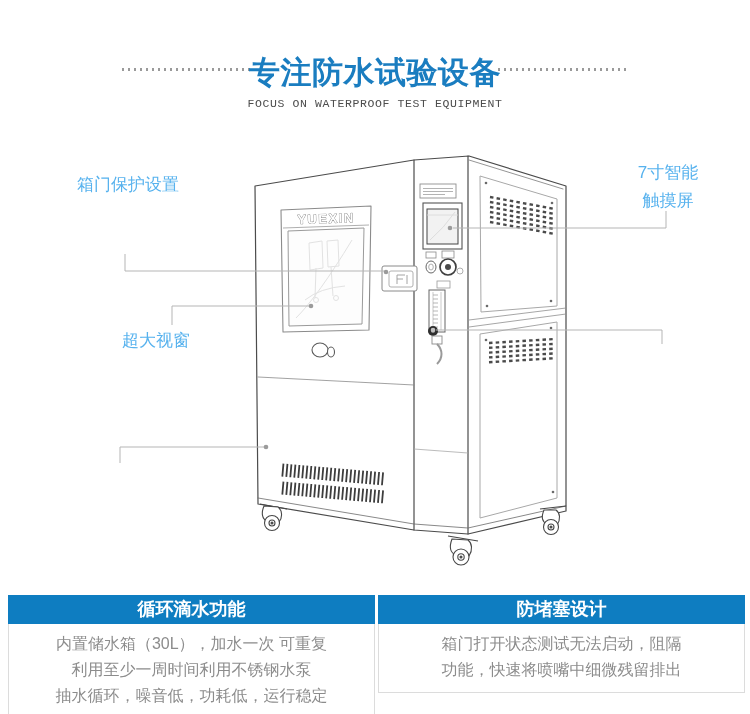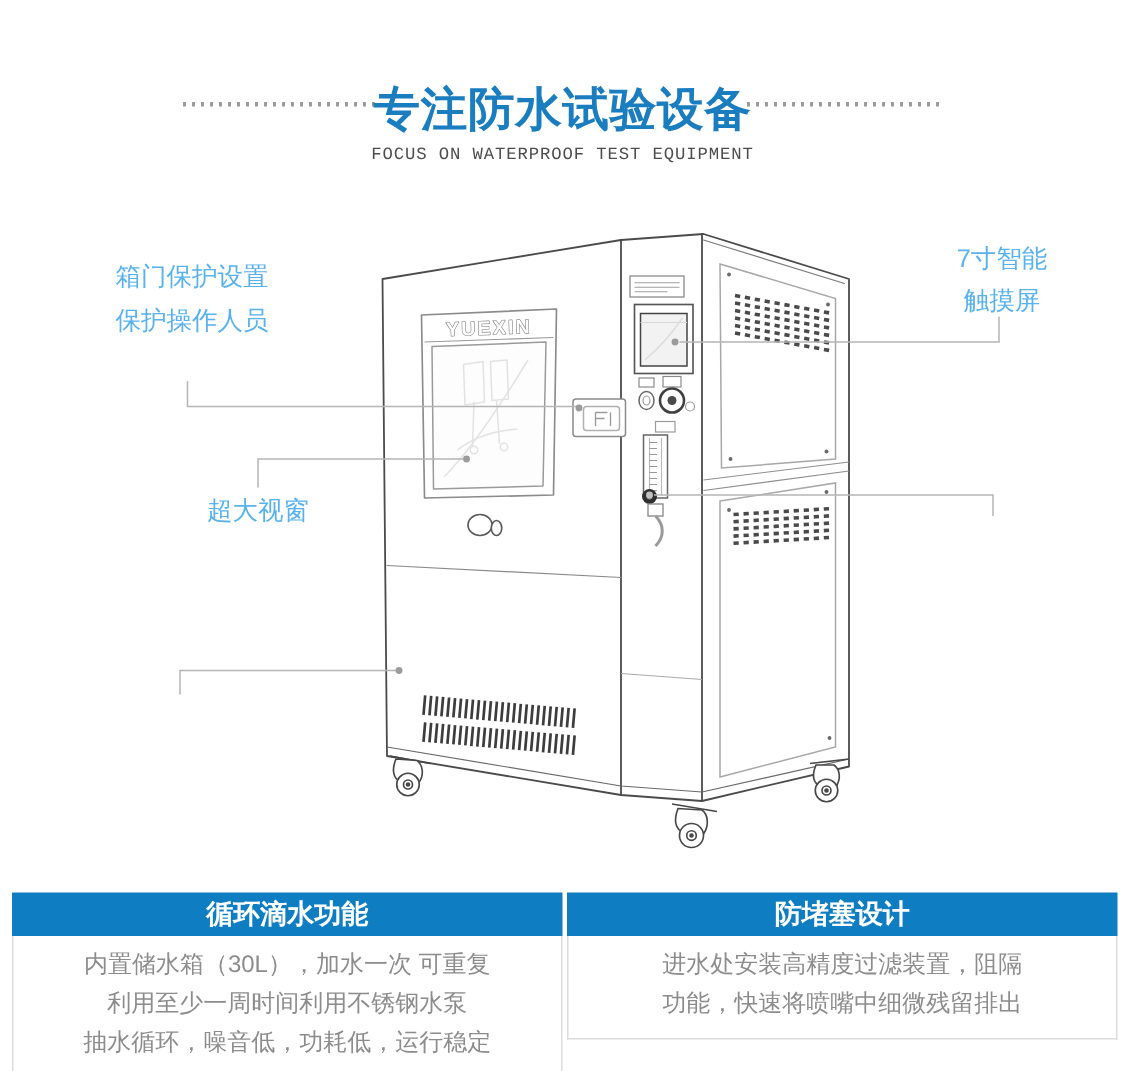--- a/index.html
+++ b/index.html
@@ -23,21 +23,21 @@
          background:repeating-linear-gradient(90deg,#9a9a9a 0 2px,transparent 2px 6px);}
   .dots-left{left:122px;}
   .dots-right{left:498px;}
 
   
   .stage{position:absolute;left:0;top:0;width:750px;height:714px;}
 
   
   .callout{position:absolute;color:var(--callout-blue);font-size:17px;text-align:center;}
   .co-door{left:22px;top:170px;width:212px;line-height:29px;text-align:center;}
-  .co-window{left:120px;top:330px;width:104px;line-height:22px;}
+  .co-window{left:104px;top:330px;width:104px;line-height:22px;}
   .co-steel{left:52px;top:467px;width:140px;line-height:30px;}
   .co-touch{left:612px;top:159px;width:112px;line-height:28px;}
   .co-flow{left:592px;top:342px;width:141px;line-height:26px;}
 
   
   .features{position:absolute;left:8px;top:595px;width:737px;display:flex;gap:3px;}
   .card{flex:1;}
   .card-title{background:var(--feature-header-bg);color:#fff;height:29px;line-height:29px;
               text-align:center;font-size:18px;font-weight:bold;}
   .card-body{border:1px solid #dcdcdc;border-top:none;background:#fff;
@@ -195,21 +195,20 @@
       <circle cx="266" cy="447" r="2.3" fill="#9b9b9b" stroke="none"></circle>
       <polyline points="666,211 666,228 453,228"></polyline>
       <circle cx="450" cy="228" r="2.3" fill="#9b9b9b" stroke="none"></circle>
       <polyline points="436,330 662,330 662,344"></polyline>
       <circle cx="433" cy="330" r="2.3" fill="#c0c0c0" stroke="none"></circle>
     </g>
   </svg>
 
   <div class="callout co-door">
     <div>箱门保护设置</div>
-    <div>保护操作人员</div>
   </div>
 
   <div class="callout co-window">
     <div>超大视窗</div>
   </div>
 
   <div class="callout co-steel">
   </div>
 
   <div class="callout co-touch">
@@ -223,19 +222,19 @@
       <div class="card-title">循环滴水功能</div>
       <div class="card-body">
         <div>内置储水箱（30L），加水一次 可重复</div>
         <div>利用至少一周时间利用不锈钢水泵</div>
         <div>抽水循环，噪音低，功耗低，运行稳定</div>
       </div>
     </div>
     <div class="card">
       <div class="card-title">防堵塞设计</div>
       <div class="card-body">
-        <div>进水处安装高精度过滤装置，阻隔</div>
+        <div>箱门打开状态测试无法启动，阻隔</div>
         <div>功能，快速将喷嘴中细微残留排出</div>
       </div>
     </div>
   </section>
 
 </div>
 
 </body></html>

